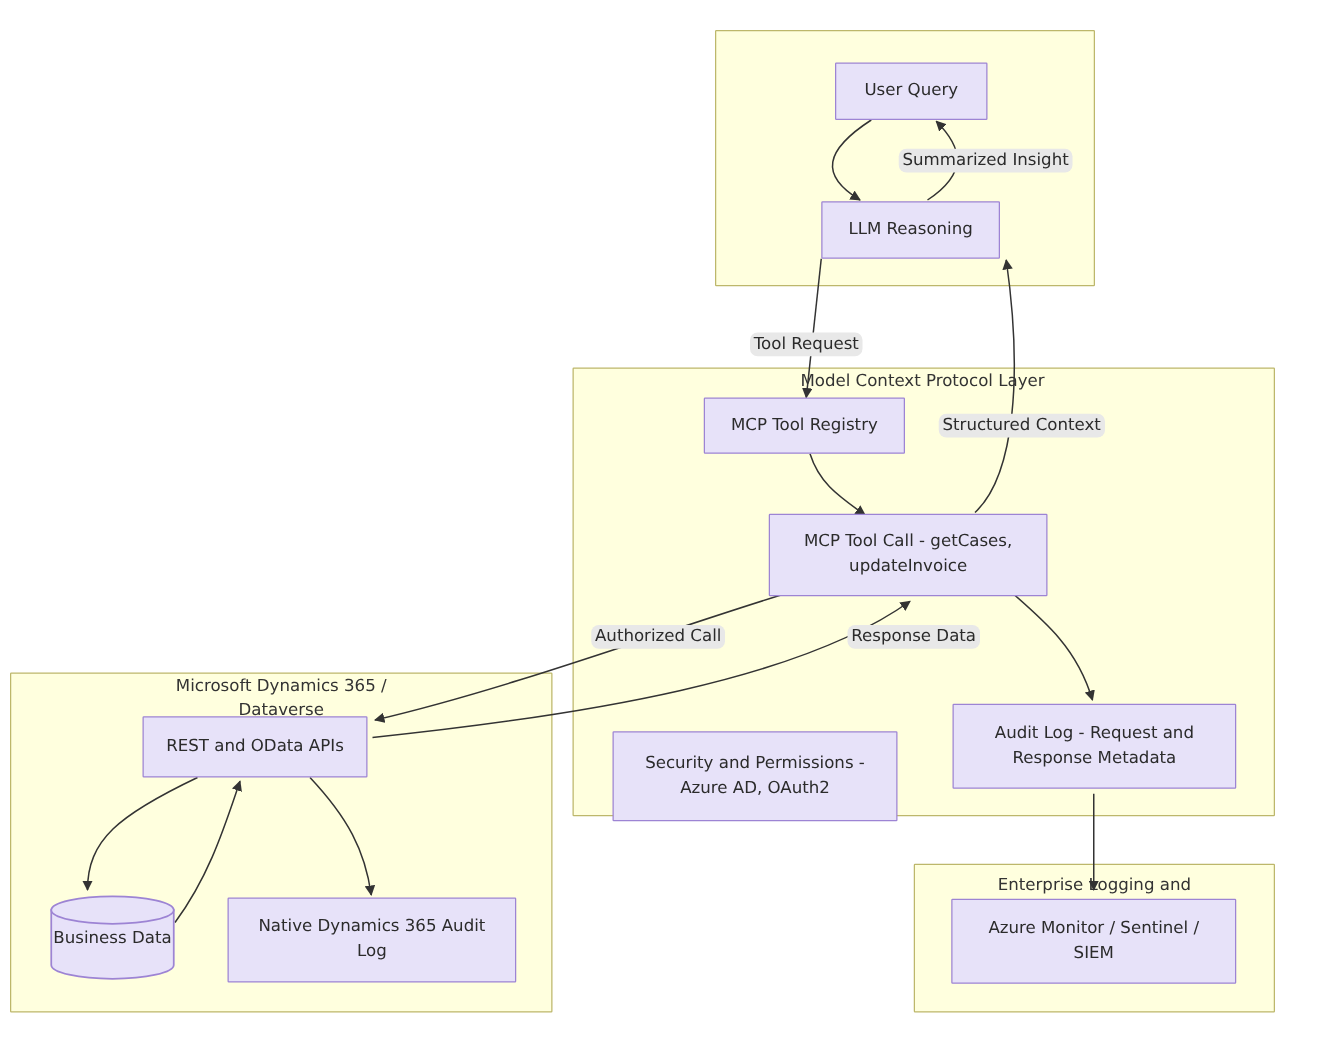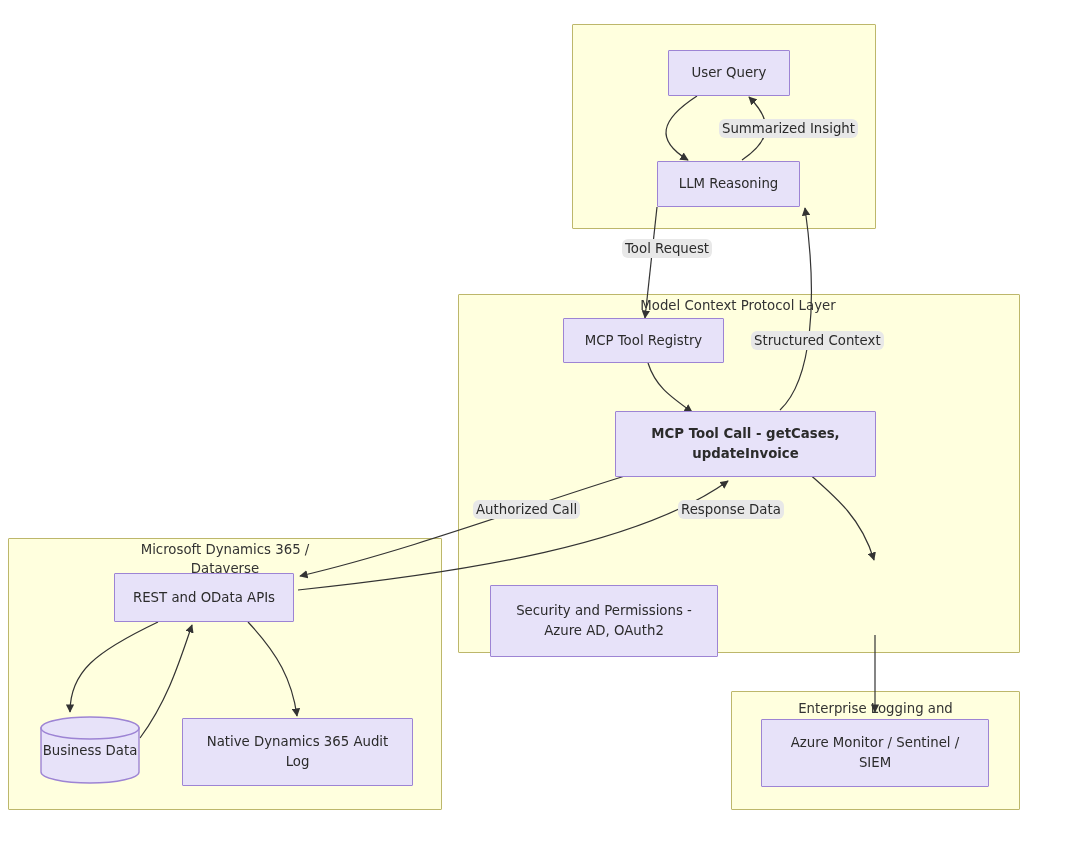--- a/index.html
+++ b/index.html
@@ -139,30 +139,34 @@
   </div>
 
   <div class="node" style="left:657px; top:161px; width:143px; height:46px;">
     <span>LLM Reasoning</span>
   </div>
 
   <div class="node" style="left:563px; top:318px; width:161px; height:45px;">
     <span>MCP Tool Registry</span>
   </div>
 
-  <div class="node" style="left:615px; top:411px; width:261px; height:66px; flex-direction:column; justify-content:center;font-weight:bold;">
+  <div class="node" style="left:615px; top:411px; width:223px; height:66px; flex-direction:column; justify-content:center;">
     <span>MCP Tool Call - getCases,</span>
     <span>updateInvoice</span>
   </div>
 
   <div class="node" style="left:490px; top:585px; width:228px; height:72px; flex-direction:column; justify-content:center;">
     <span>Security and Permissions -</span>
     <span>Azure AD, OAuth2</span>
   </div>
 
+  <div class="node" style="left:762px; top:563px; width:227px; height:68px; flex-direction:column; justify-content:center;">
+    <span>Audit Log - Request and</span>
+    <span>Response Metadata</span>
+  </div>
 
   <div class="node" style="left:114px; top:573px; width:180px; height:49px;">
     <span>REST and OData APIs</span>
   </div>
 
   <div class="db" style="left:40px; top:716px; width:100px; height:68px;">
     <svg class="db-shape" viewBox="0 0 100 68" preserveAspectRatio="none">
       <path d="M 1,12 L 1,56 A 49,11 0 0 0 99,56 L 99,12 Z" fill="#e7e2f9" stroke="#9d84d4" stroke-width="1.4"></path>
       <ellipse cx="50" cy="12" rx="49" ry="11" fill="#e7e2f9" stroke="#9d84d4" stroke-width="1.4"></ellipse>
     </svg>
@@ -174,21 +178,21 @@
     <span>Log</span>
   </div>
 
   <div class="node" style="left:761px; top:719px; width:228px; height:68px; flex-direction:column; justify-content:center;">
     <span>Azure Monitor / Sentinel /</span>
     <span>SIEM</span>
   </div>
 
   <div class="edge-label" style="left:719px; top:119px;">Summarized Insight</div>
 
-  <div class="edge-label" style="left:600px; top:239px;margin-left:22px;">Tool Request</div>
+  <div class="edge-label" style="left:600px; top:266px;">Tool Request</div>
 
   <div class="edge-label" style="left:751px; top:331px;">Structured Context</div>
 
   <div class="edge-label" style="left:473px; top:500px;">Authorized Call</div>
 
   <div class="edge-label" style="left:678px; top:500px;">Response Data</div>
 
 </div>
 
 </body></html>

